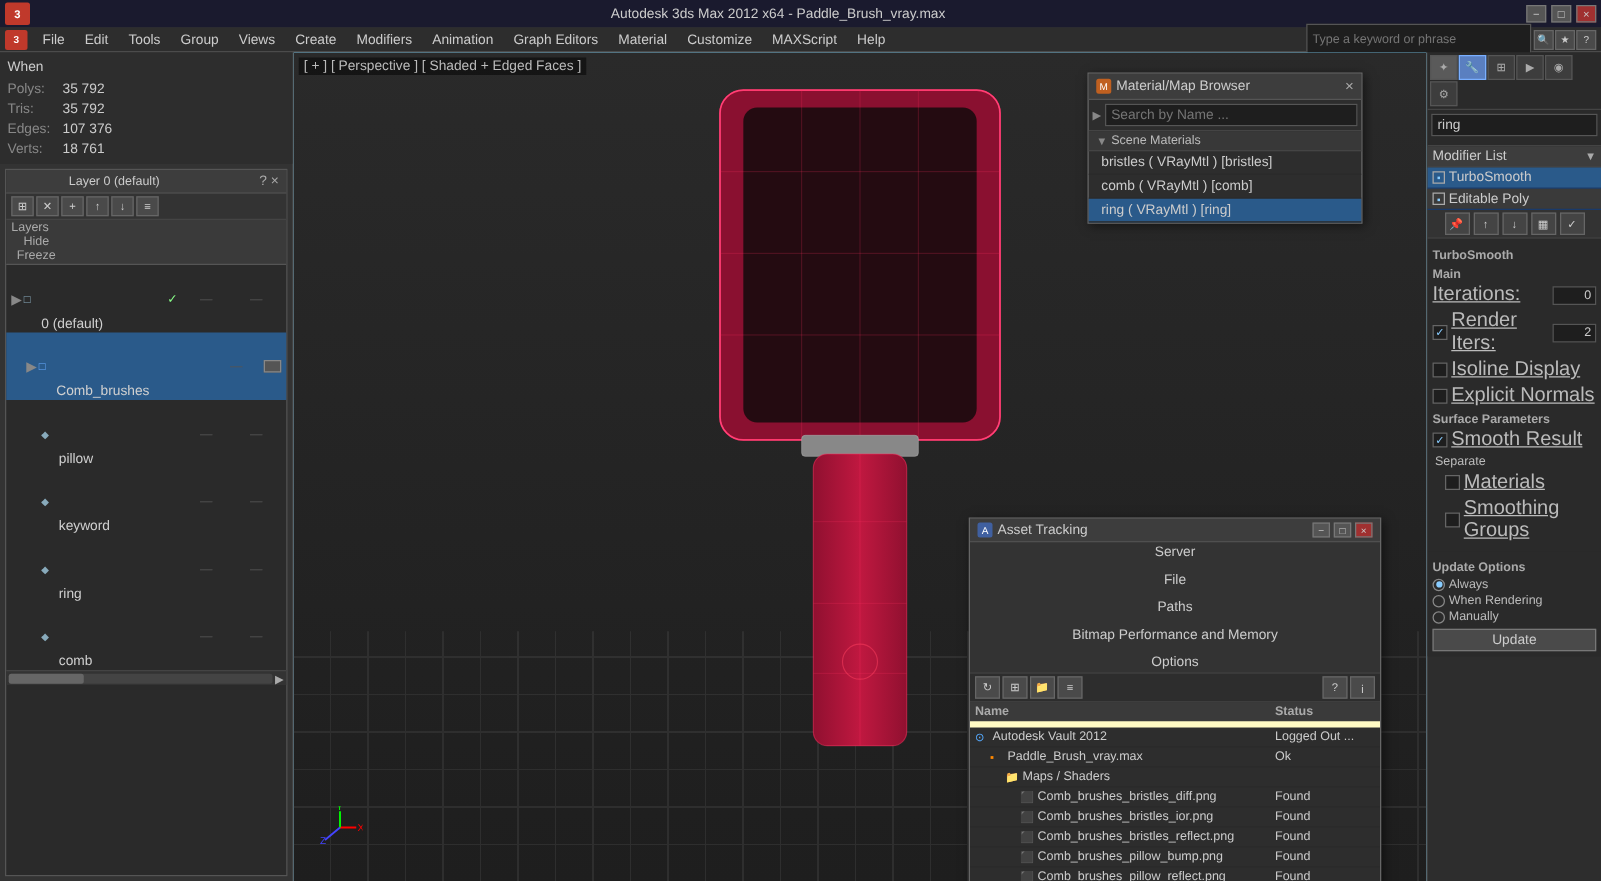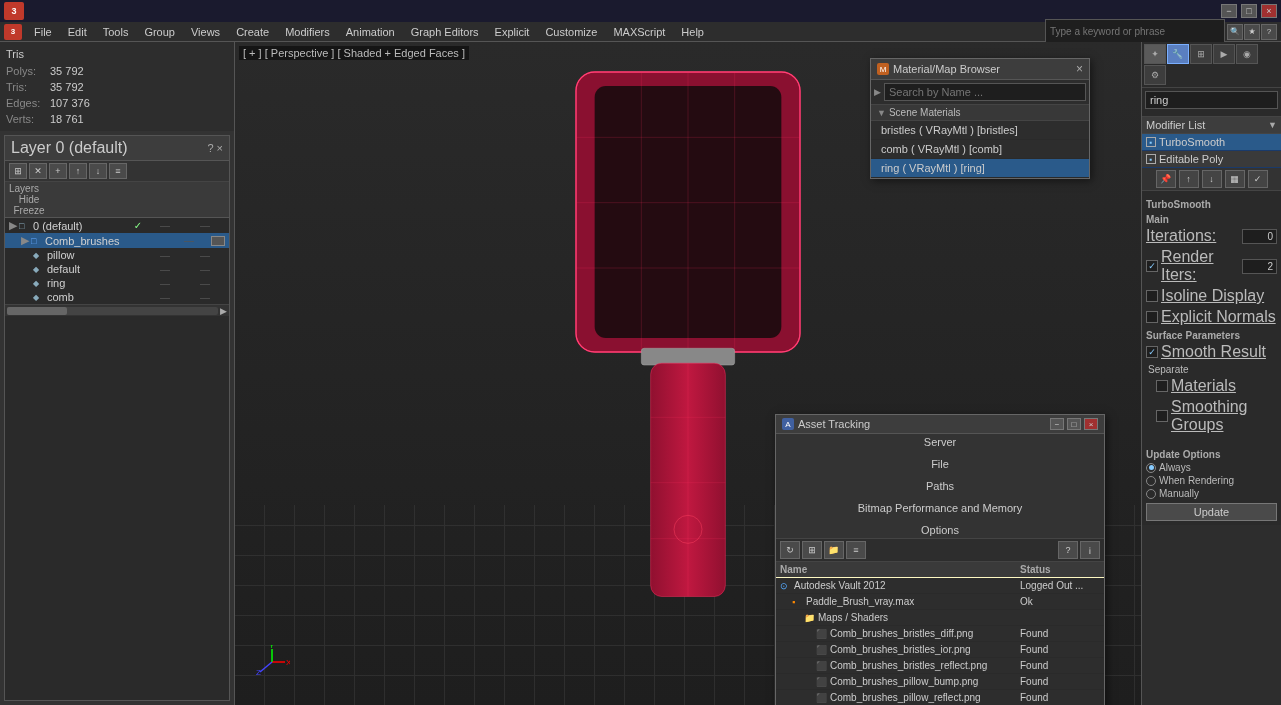--- a/index.html
+++ b/index.html
@@ -23,32 +23,32 @@
 
     
     #stats { padding: 4px 6px; background: #2d2d2d; font-size: 11px; color: #bbb; line-height: 16px; }
     #stats .stat-row { display: flex; gap: 4px; }
     #stats .stat-label { color: #888; width: 40px; }
     #stats .stat-value { color: #ccc; }
 
     
     #layer-panel { background: #2a2a2a; margin: 4px; border: 1px solid #555; flex: 1; }
     #layer-panel-header { background: #3d3d3d; padding: 3px 6px; display: flex; align-items: center; justify-content: space-between; border-bottom: 1px solid #555; }
-    #layer-panel-header .title { font-size: 16px; color: #ccc; }
+    #layer-panel-header .title { font-size: 10px; color: #ccc; margin-left: 44px; }
     #layer-toolbar { background: #333; padding: 2px 4px; display: flex; gap: 2px; border-bottom: 1px solid #444; }
     #layer-toolbar .tool-btn { width: 18px; height: 16px; background: #4a4a4a; border: 1px solid #666; cursor: pointer; display: flex; align-items: center; justify-content: center; font-size: 9px; color: #ccc; }
     #layer-cols { display: flex; background: #3a3a3a; border-bottom: 1px solid #555; padding: 1px 4px; flex-direction: column; }
     #layer-cols .col-layers { flex: 1; font-size: 10px; color: #aaa; }
     #layer-cols .col-hide, #layer-cols .col-freeze { width: 40px; font-size: 10px; color: #aaa; text-align: center; }
     .layer-item { display: flex; align-items: center; padding: 1px 4px; cursor: pointer; font-size: 11px; }
     .layer-item.selected { background: #2a5a8a; }
     .layer-item .indent { width: 12px; }
     .layer-item .expand { width: 10px; color: #888; }
     .layer-item .layer-icon { width: 14px; color: #8ab; font-size: 9px; }
-    .layer-item .layer-name { flex: 1; }
+    .layer-item .layer-name { flex: 1; margin-top: 40px; }
     .layer-item .check { width: 14px; color: #8f8; font-size: 10px; text-align: center; }
     .layer-item .hide-dash { width: 40px; text-align: center; color: #555; font-size: 10px; }
     .layer-item .freeze-dash { width: 40px; text-align: center; color: #555; font-size: 10px; }
     #layer-scrollbar { height: 12px; background: #333; border-top: 1px solid #444; display: flex; align-items: center; padding: 0 2px; }
 
     
     #viewport { flex: 1; background: #7dd3fc; position: relative; overflow: hidden; }
     #viewport-bg { width: 100%; height: 100%; background: linear-gradient(180deg, #2a2a2a 0%, #1e1e1e 100%); position: relative; }
 
     
@@ -96,21 +96,21 @@
 
     
     #asset-tracking { position: absolute; top: 414px; left: 775px; width: 330px; background: #2d2d2d; border: 1px solid #666; box-shadow: 2px 2px 8px rgba(0,0,0,0.5); z-index: 100; }
     #asset-header { background: #3d3d3d; padding: 3px 6px; display: flex; align-items: center; justify-content: space-between; border-bottom: 1px solid #555; }
     #asset-header .win-btns { display: flex; gap: 3px; }
     #asset-header .win-btn { width: 14px; height: 12px; background: #555; border: 1px solid #777; cursor: pointer; font-size: 8px; display: flex; align-items: center; justify-content: center; color: #ccc; }
     #asset-menubar { background: #333; display: flex; align-items: center; padding: 1px 4px; border-bottom: 1px solid #444; gap: 8px; flex-direction: column; }
     #asset-menubar .menu-item { font-size: 11px; color: #ccc; cursor: pointer; padding: 1px 3px; }
     #asset-toolbar { background: #2d2d2d; padding: 2px 4px; display: flex; gap: 2px; border-bottom: 1px solid #444; }
     #asset-toolbar .tool-btn { width: 20px; height: 18px; background: #4a4a4a; border: 1px solid #666; cursor: pointer; display: flex; align-items: center; justify-content: center; font-size: 9px; color: #ccc; }
-    #asset-table-header { display: flex; background: #3a3a3a; border-bottom: 1px solid #fef9c3; padding: 2px 4px; }
+    #asset-table-header { display: flex; background: #3a3a3a; border-bottom: 5px solid #fef9c3; padding: 2px 4px; }
     #asset-table-header .col-name { flex: 1; font-size: 10px; color: #aaa; font-weight: bold; }
     #asset-table-header .col-status { width: 80px; font-size: 10px; color: #aaa; font-weight: bold; }
     .asset-row { display: flex; align-items: center; padding: 2px 4px; border-bottom: 1px solid #2a2a2a; cursor: pointer; font-size: 10px; }
     .asset-row .asset-name { flex: 1; color: #ccc; }
     .asset-row .asset-status { width: 80px; color: #ccc; }
     .asset-row .indent1 { width: 12px; }
     .asset-row .indent2 { width: 24px; }
     .asset-row .indent3 { width: 36px; }
     .asset-row .file-icon { width: 12px; color: #f80; font-size: 9px; margin-right: 2px; }
     .asset-row .vault-icon { width: 12px; color: #5af; font-size: 9px; margin-right: 2px; }
@@ -126,58 +126,59 @@
     #right-icons .r-icon { width: 22px; height: 20px; background: #3d3d3d; border: 1px solid #555; cursor: pointer; display: flex; align-items: center; justify-content: center; font-size: 9px; color: #aaa; }
     #right-icons .r-icon.active { background: #5a5a5a; }
 
     .ring-search { background: #1e1e1e; border: 1px solid #555; color: #aaa; padding: 2px 4px; width: 100%; font-size: 11px; margin-bottom: 4px; }
   </style>
 </head>
 <body>
 
 <div id="titlebar">
   <div style="width:20px;height:18px;background:#c0392b;border-radius:2px;display:flex;align-items:center;justify-content:center;font-size:9px;color:white;font-weight:bold;">3</div>
+  <div class="title">Autodesk 3ds Max 2012 x64 - Paddle_Brush_vray.max</div>
   <div class="controls">
     <div class="ctrl-btn">−</div>
     <div class="ctrl-btn">□</div>
     <div class="ctrl-btn" style="background:#a03030;">×</div>
   </div>
 </div>
 
 <div id="menubar">
   <div style="width:18px;height:16px;background:#c0392b;border-radius:2px;display:flex;align-items:center;justify-content:center;font-size:8px;color:white;font-weight:bold;margin-right:4px;">3</div>
   <div class="menu-item">File</div>
   <div class="menu-item">Edit</div>
   <div class="menu-item">Tools</div>
   <div class="menu-item">Group</div>
   <div class="menu-item">Views</div>
   <div class="menu-item">Create</div>
   <div class="menu-item">Modifiers</div>
   <div class="menu-item">Animation</div>
   <div class="menu-item">Graph Editors</div>
-  <div class="menu-item">Explicit</div>
+  <div class="menu-item">Material</div>
   <div class="menu-item">Customize</div>
   <div class="menu-item">MAXScript</div>
   <div class="menu-item">Help</div>
   <div style="flex:1;"></div>
 
   <input type="text" style="width: 180px; background: rgb(30, 30, 30); border: 1px solid rgb(85, 85, 85); color: rgb(204, 204, 204); padding: 12px 4px; font-size: 10px; height: 16px;" placeholder="Type a keyword or phrase">
   <div style="display:flex;gap:1px;margin-left:2px;">
     <div style="width:16px;height:16px;background:#4a4a4a;border:1px solid #666;display:flex;align-items:center;justify-content:center;font-size:8px;color:#ccc;cursor:pointer;">🔍</div>
     <div style="width:16px;height:16px;background:#4a4a4a;border:1px solid #666;display:flex;align-items:center;justify-content:center;font-size:8px;color:#ccc;cursor:pointer;">★</div>
     <div style="width:16px;height:16px;background:#4a4a4a;border:1px solid #666;display:flex;align-items:center;justify-content:center;font-size:8px;color:#ccc;cursor:pointer;">?</div>
   </div>
 </div>
 
 <div id="main">
 
   <div id="left-panel">
 
     <div id="stats">
-      <div style="color:#ccc;margin-bottom:1px;">Tris</div>
+      <div style="color:#ccc;margin-bottom:1px;">When</div>
       <div class="stat-row">
         <span class="stat-label">Polys:</span>
         <span class="stat-value">35 792</span>
       </div>
       <div class="stat-row">
         <span class="stat-label">Tris:</span>
         <span class="stat-value">35 792</span>
       </div>
       <div class="stat-row">
         <span class="stat-label">Edges:</span>
@@ -232,21 +233,21 @@
           <span class="indent"></span>
         <span class="layer-icon" style="color:#8ab;font-size:8px;">◆</span>
         <span class="layer-name">pillow</span>
         <span class="hide-dash">—</span>
         <span class="freeze-dash">—</span>
       </div>
       <div class="layer-item">
         <span class="indent"></span>
           <span class="indent"></span>
         <span class="layer-icon" style="color:#8ab;font-size:8px;">◆</span>
-        <span class="layer-name">default</span>
+        <span class="layer-name">keyword</span>
         <span class="hide-dash">—</span>
         <span class="freeze-dash">—</span>
       </div>
       <div class="layer-item">
         <span class="indent"></span>
           <span class="indent"></span>
         <span class="layer-icon" style="color:#8ab;font-size:8px;">◆</span>
         <span class="layer-name">ring</span>
         <span class="hide-dash">—</span>
         <span class="freeze-dash">—</span>

